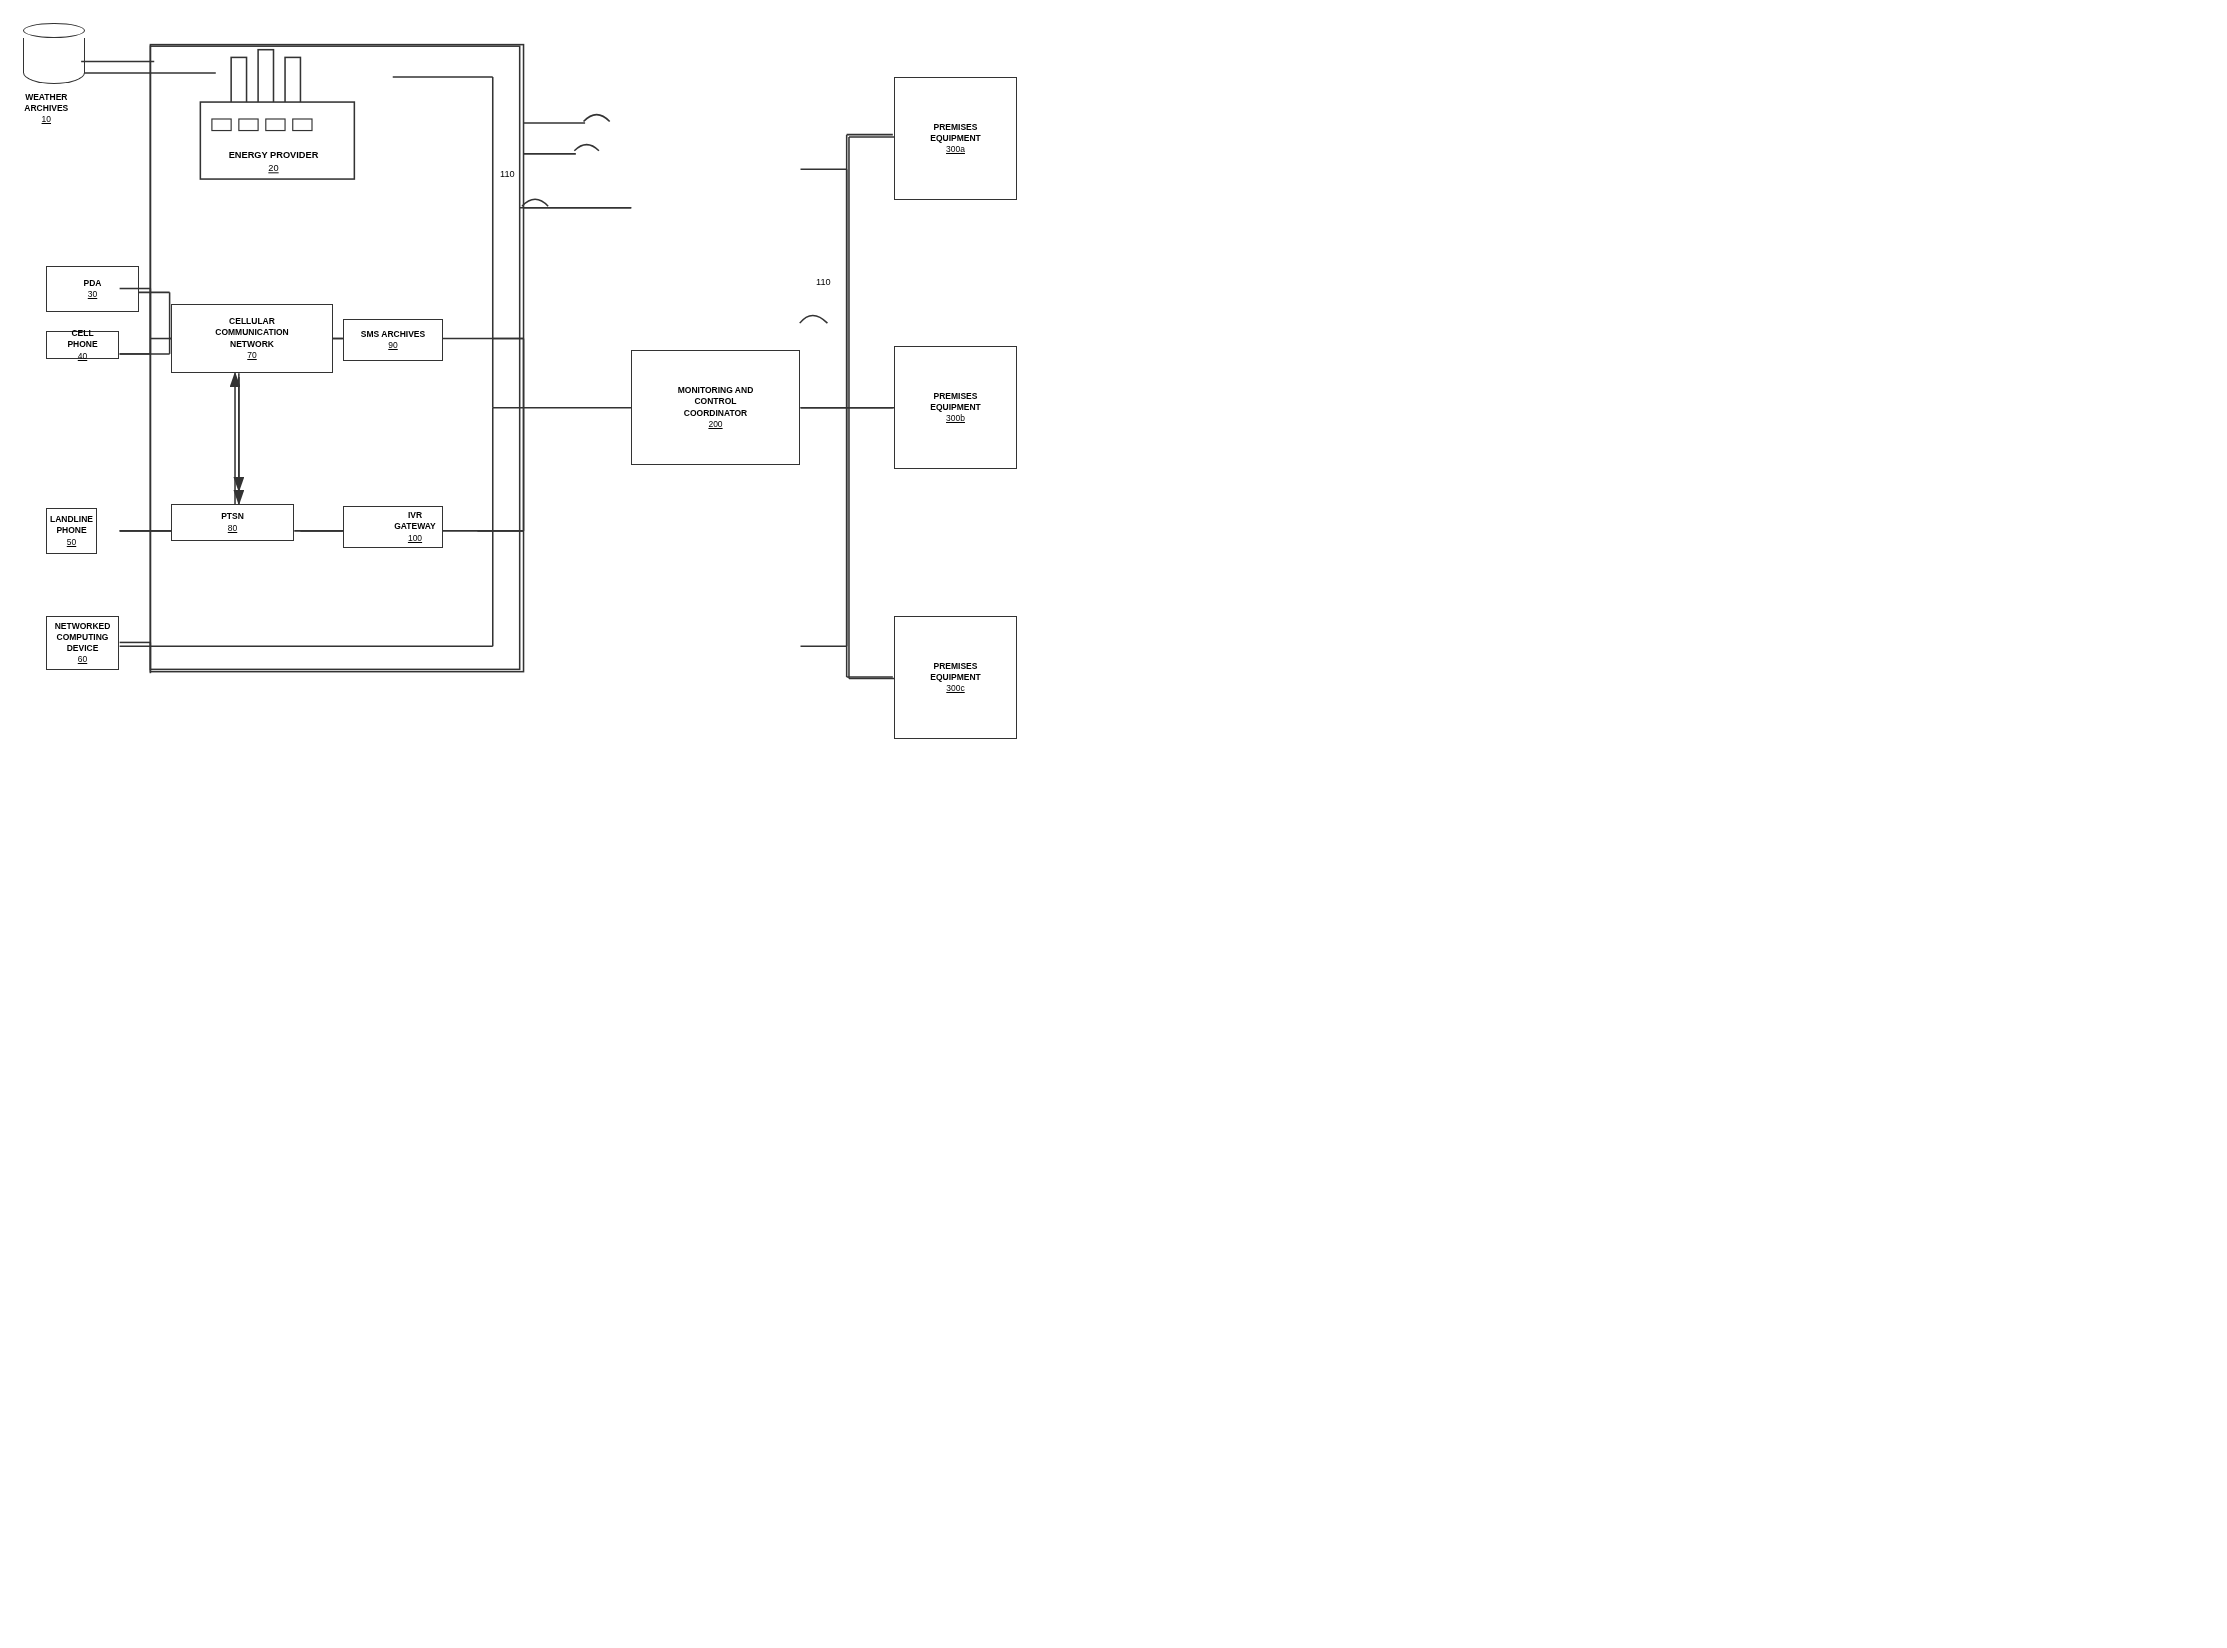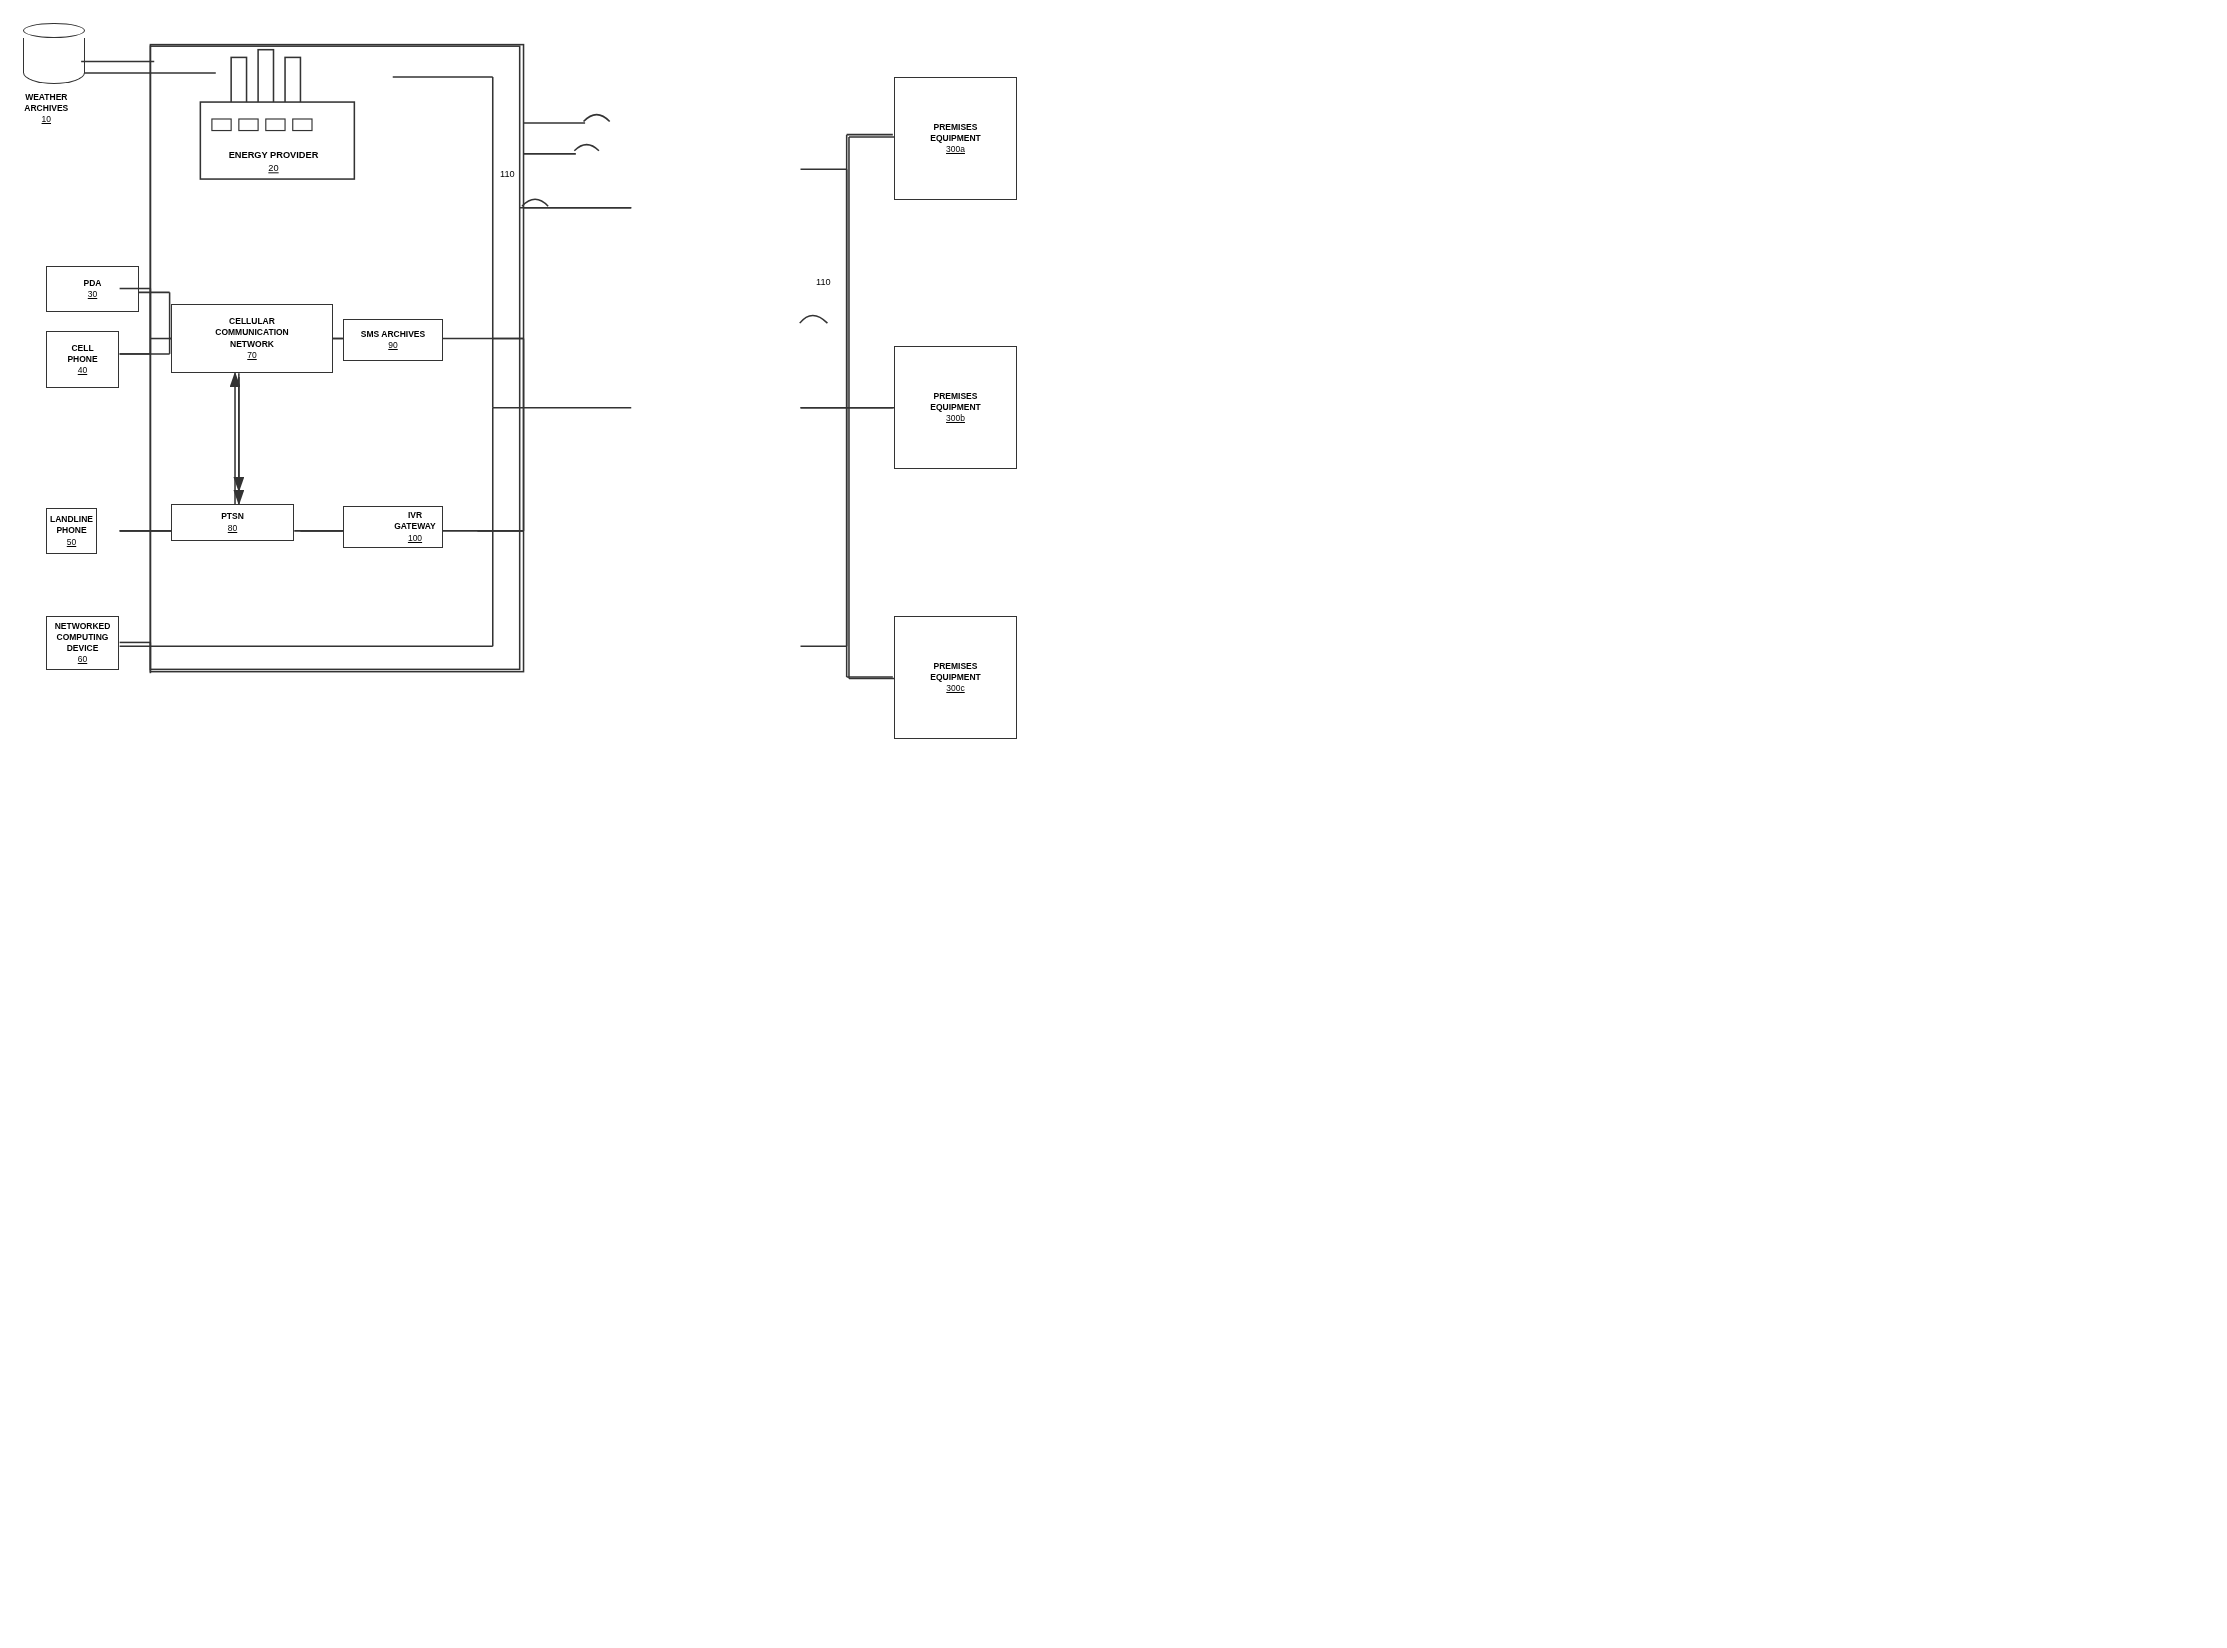--- a/index.html
+++ b/index.html
@@ -163,21 +163,21 @@
       <text x="155" y="150" text-anchor="middle" font-size="12" font-weight="bold" font-family="Arial">ENERGY PROVIDER</text>
       <text x="155" y="168" text-anchor="middle" font-size="12" text-decoration="underline" font-family="Arial">20</text>
     </svg>
   </div>
 
   <div class="node" style="left:46px; top:266px; width:93px; height:46px;">
     <div class="node-label" style="white-space:pre-line;">PDA</div>
     <div class="node-id">30</div>
   </div>
 
-  <div class="node" style="left:46px; top:331px; width:73px; height:57px;">
+  <div class="node" style="left:46px; top:331px; width:73px; height:28px;">
     <div class="node-label" style="white-space:pre-line;">CELL
 PHONE</div>
     <div class="node-id">40</div>
   </div>
 
   <div class="node" style="left:171px; top:304px; width:162px; height:69px;">
     <div class="node-label" style="white-space:pre-line;">CELLULAR
 COMMUNICATION
 NETWORK</div>
     <div class="node-id">70</div>
@@ -204,20 +204,26 @@
     <div class="node-id">100</div>
   </div>
 
   <div class="node" style="left:46px; top:616px; width:73px; height:54px;">
     <div class="node-label" style="white-space:pre-line;">NETWORKED
 COMPUTING
 DEVICE</div>
     <div class="node-id">60</div>
   </div>
 
+  <div class="node" style="left:631px; top:350px; width:169px; height:115px;">
+    <div class="node-label" style="white-space:pre-line;">MONITORING AND
+CONTROL
+COORDINATOR</div>
+    <div class="node-id">200</div>
+  </div>
 
   <div class="node" style="left:894px; top:77px; width:123px; height:123px;">
     <div class="node-label" style="white-space:pre-line;">PREMISES
 EQUIPMENT</div>
     <div class="node-id">300a</div>
   </div>
 
   <div class="node" style="left:894px; top:346px; width:123px; height:123px;">
     <div class="node-label" style="white-space:pre-line;">PREMISES
 EQUIPMENT</div>

